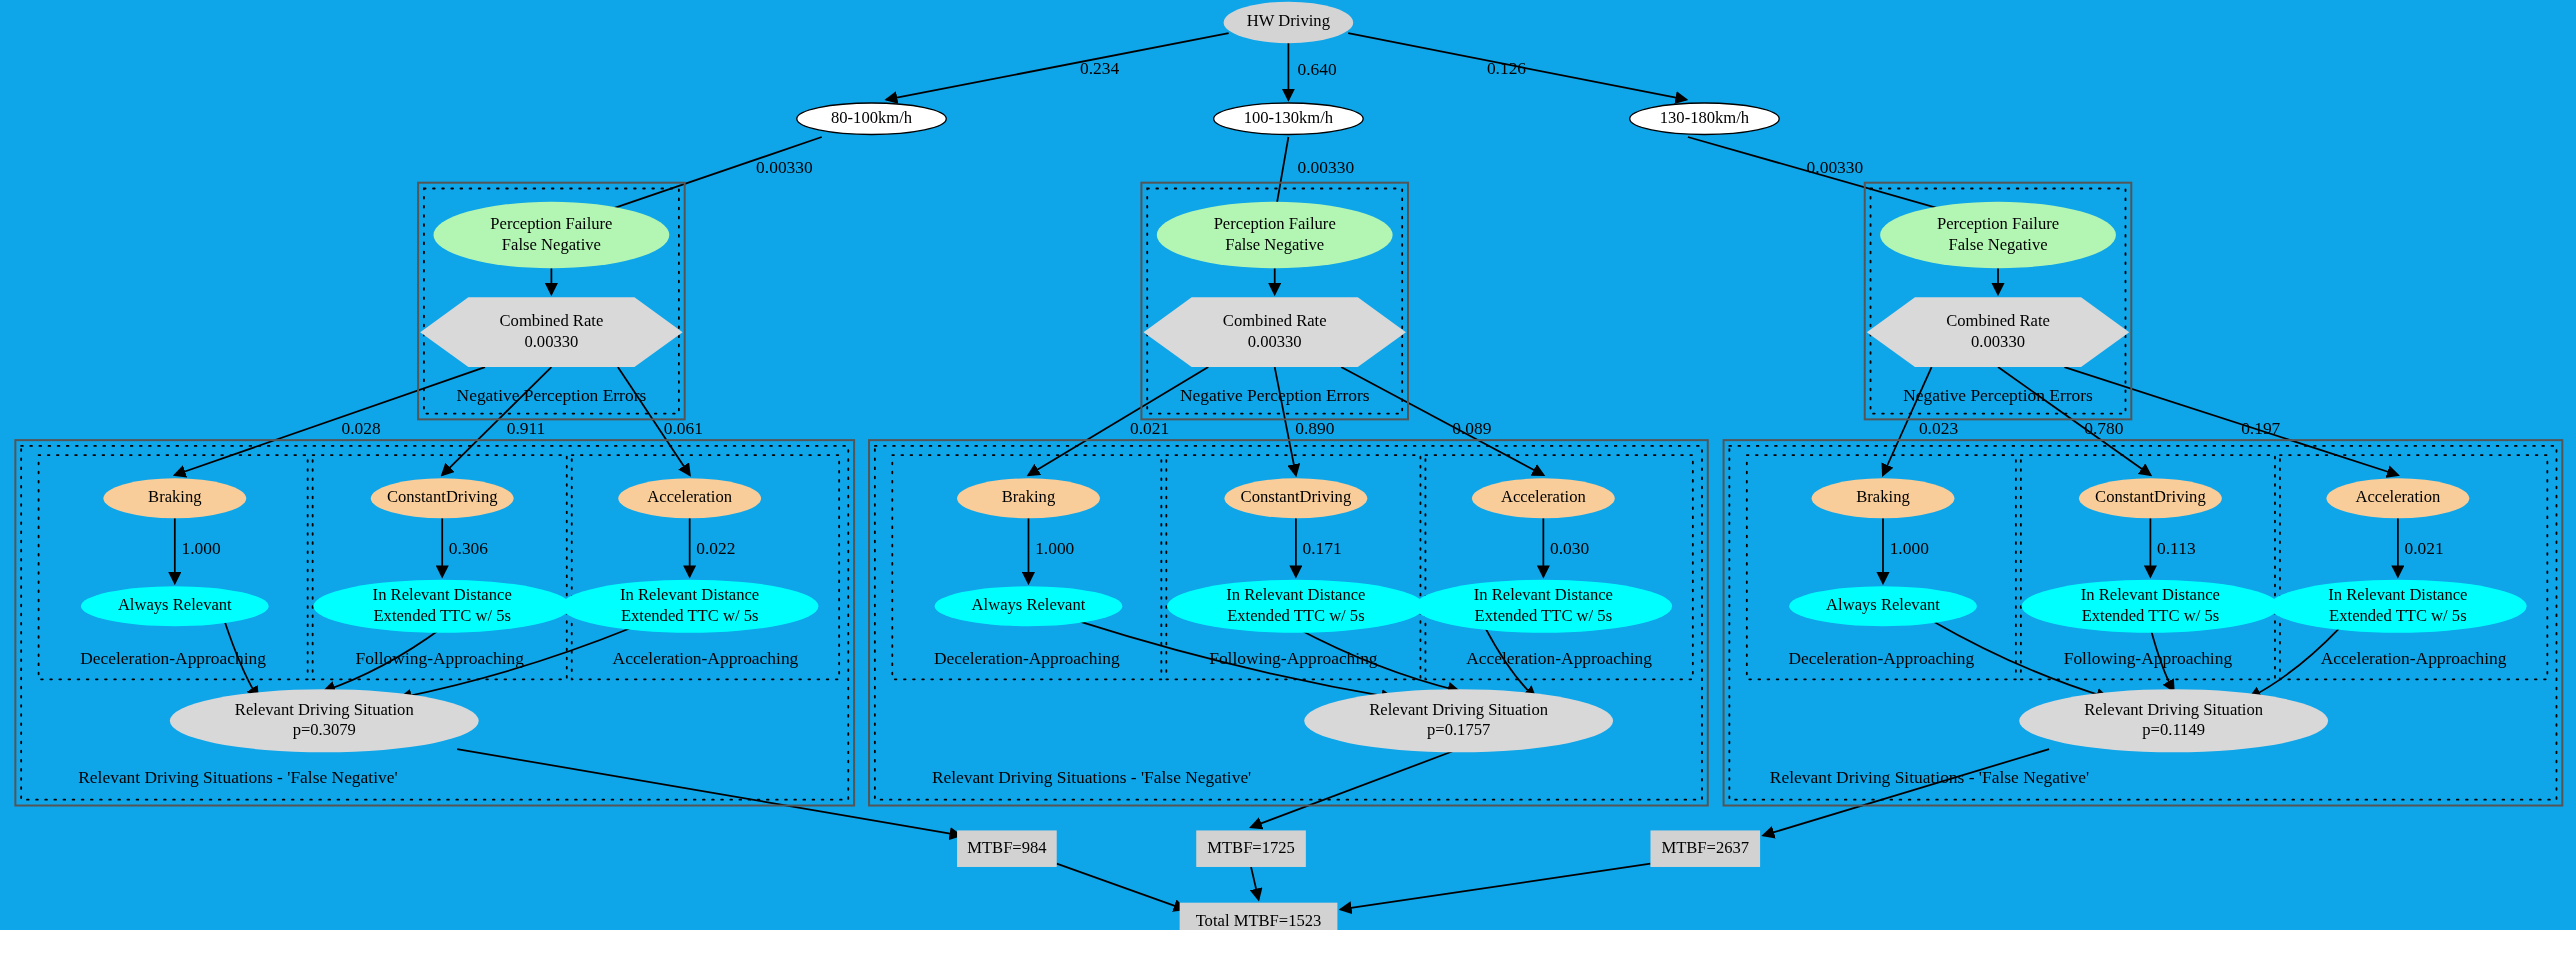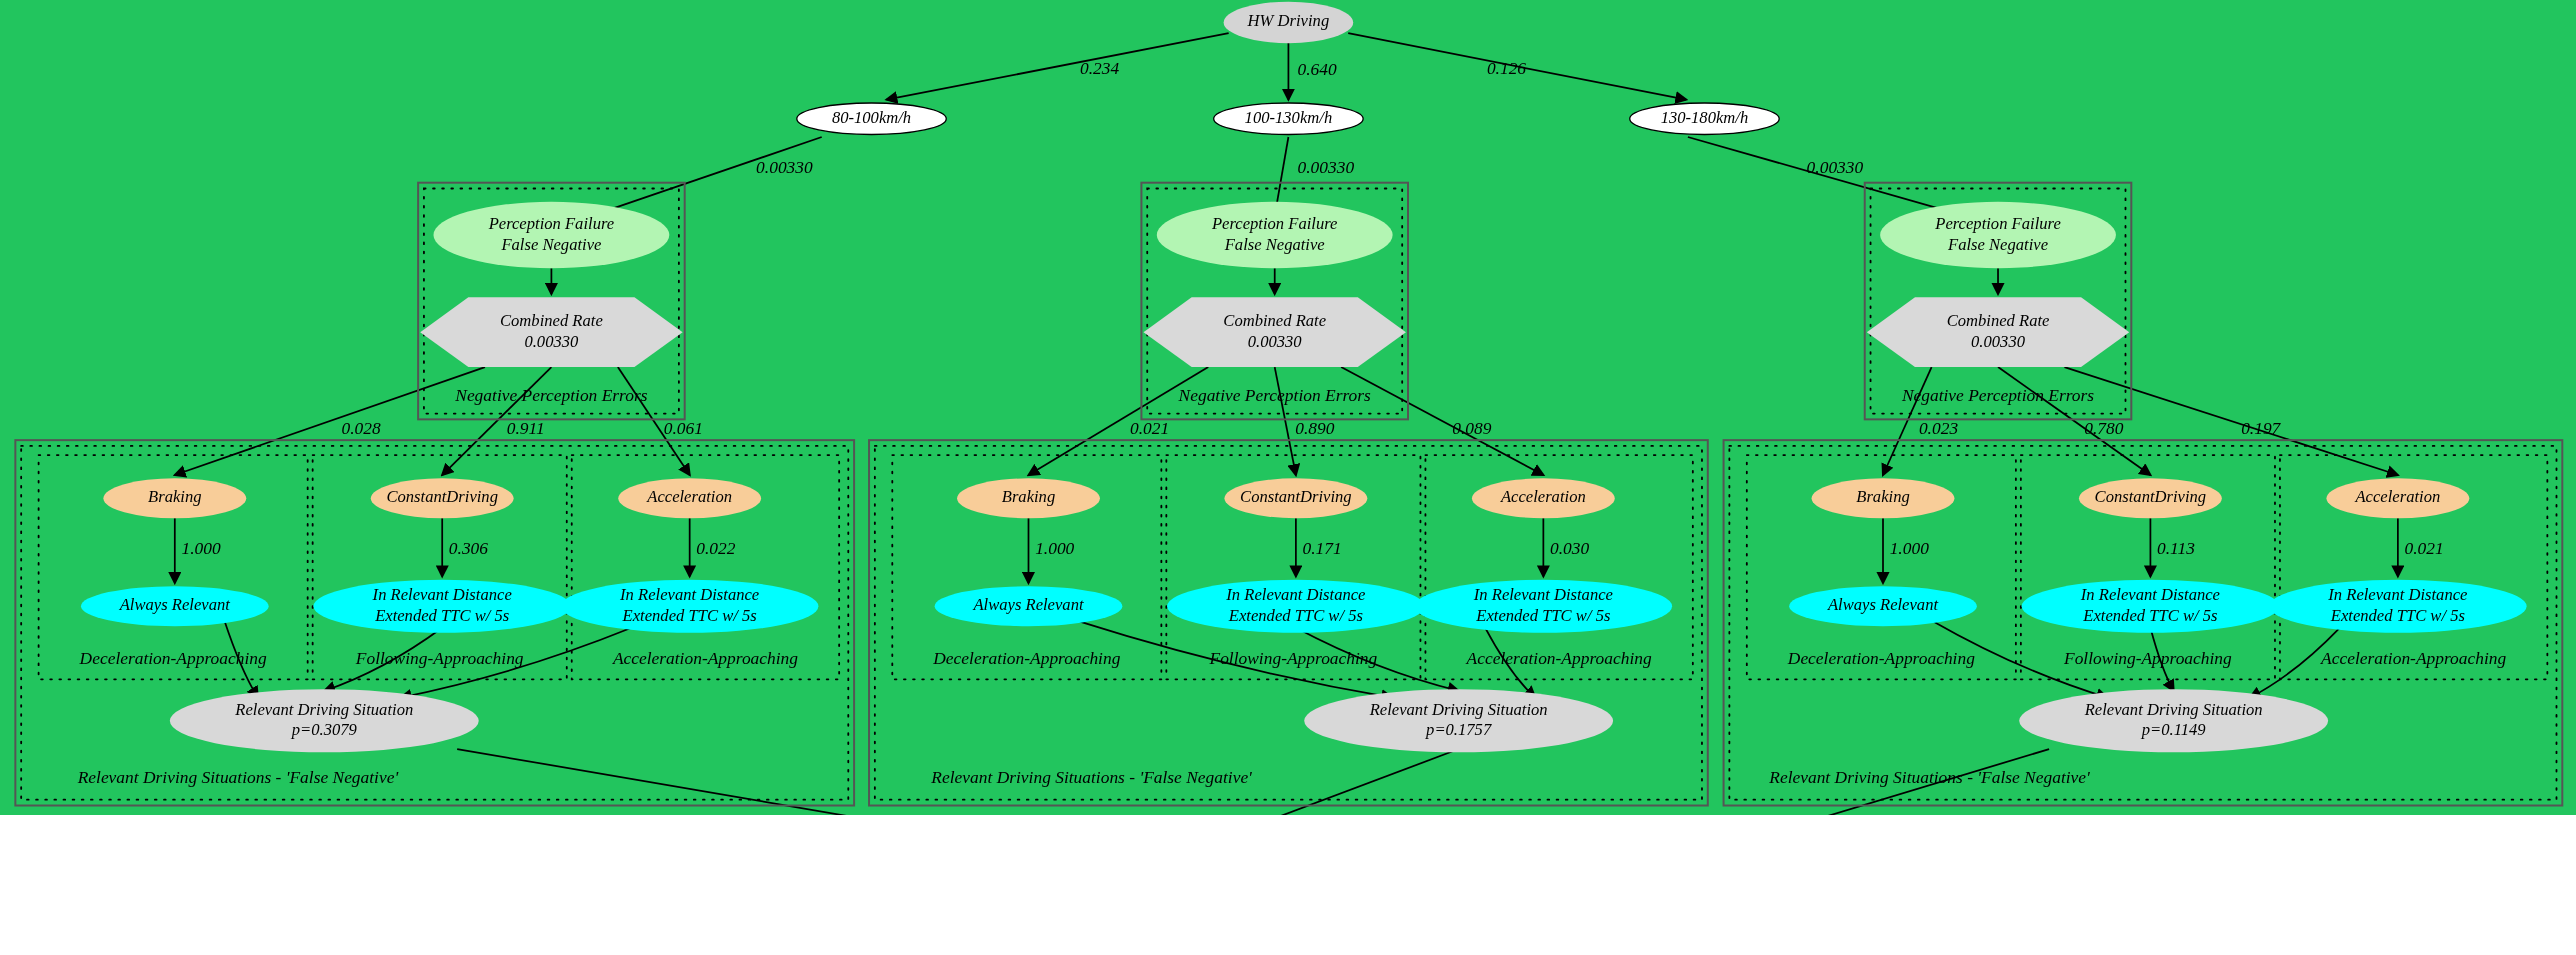--- a/index.html
+++ b/index.html
@@ -1,17 +1,17 @@
 <!DOCTYPE html>
 <html style="font-size:13.3px"><head>
 <meta charset="utf-8">
 <style>
   html,body{margin:0;padding:0;background:#ffffff;}
-  #stage{position:relative;width:2576px;height:815px;background:#22c55e;
-         font-family:"Liberation Serif","DejaVu Serif",serif;overflow:hidden;font-style:italic;}
+  #stage{position:relative;width:2576px;height:930px;background:#0ea5e9;
+         font-family:"Liberation Serif","DejaVu Serif",serif;overflow:hidden;}
   #stage svg{position:absolute;left:0;top:0;width:2576px;height:955px;}
   text{font-family:"Liberation Serif","DejaVu Serif",serif;fill:#000000;}
   .nlabel{font-size:20px;text-anchor:middle;dominant-baseline:middle;}
   .elabel{font-size:21px;text-anchor:start;dominant-baseline:middle;}
   .clabel{font-size:21px;text-anchor:middle;dominant-baseline:middle;}
   .edge{stroke:#000000;stroke-width:2.1px;fill:none;}
   .nodestroke{stroke:#000000;stroke-width:1.6px;}
   .nostroke{stroke:none;}
   .cluster-outer{fill:none;stroke:#555555;stroke-width:2.4px;}
   .cluster-dot{fill:none;stroke:#000000;stroke-width:2.2px;stroke-dasharray:2 9;stroke-linecap:round;}

